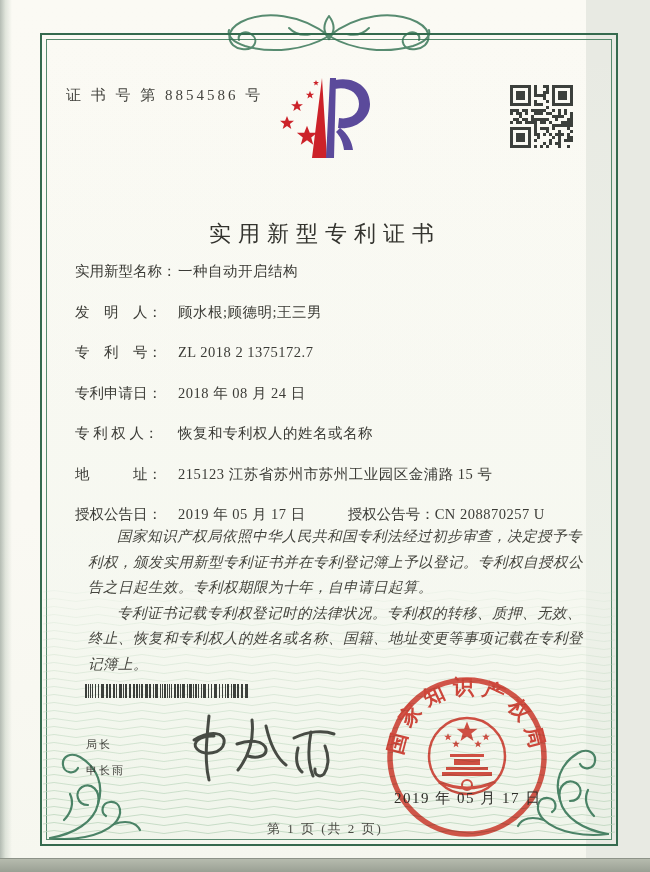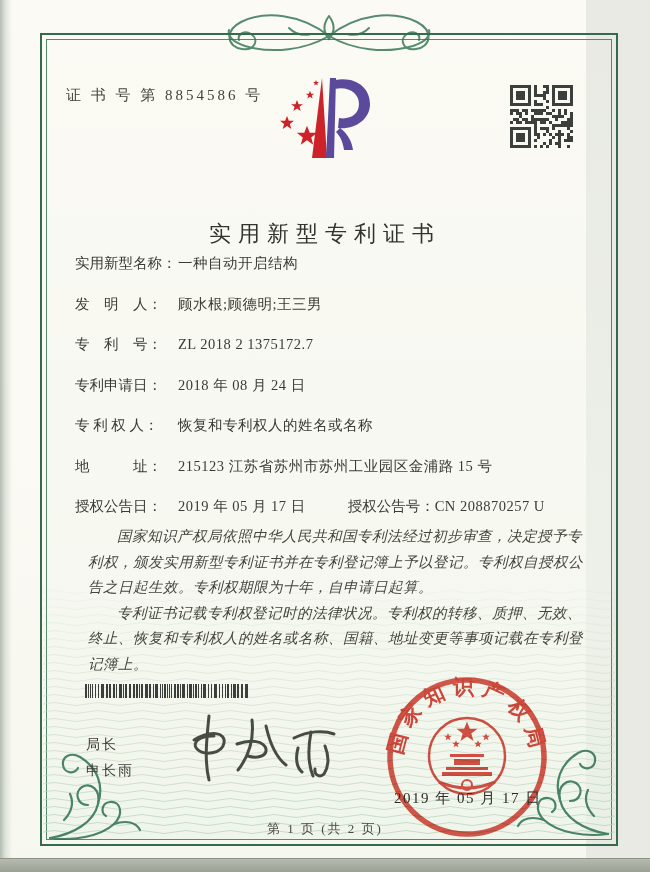--- a/index.html
+++ b/index.html
@@ -14,34 +14,34 @@
   .frame-outer { position:absolute; left:40px; top:33px; width:578px; height:813px;
           border:2px solid #356a4e; }
   .frame-inner { position:absolute; left:4px; top:4px; right:4px; bottom:4px;
           border:1px solid #568a6d; background:linear-gradient(180deg, rgba(250,250,244,.0) 0%, rgba(242,247,238,.5) 70%, rgba(236,244,232,.6) 100%); }
   .cert-no { position:absolute; left:66px; top:86px; font-size:15px; letter-spacing:3px; color:#44443f; }
   .logo { position:absolute; left:260px; top:72px; width:112px; height:90px; }
   .qr { position:absolute; left:510px; top:85px; width:63px; height:63px; }
   .title { position:absolute; left:0; top:183px; width:650px; text-align:center;
            font-size:22px; font-weight:400; letter-spacing:7px; color:#34342f;margin-top:36px; }
   .fields { position:absolute; left:75px; top:252px; width:500px; font-size:14.5px; color:#3b3b36; }
-  .frow { display:flex; height:23px; line-height:23px; margin-bottom:17.5px; white-space:nowrap; }
+  .frow { display:flex; height:23px; line-height:23px; margin-bottom:17.5px; white-space:nowrap;margin-top:8px; }
   .flabel { width:103px; flex-shrink:0; }
   .fvalue { letter-spacing:.5px; }
   .pair2 { margin-left:42px; display:flex; }
   .paras { position:absolute; left:76px; top:524px; width:500px; font-size:14.5px; line-height:25.5px;
            color:#45453e; font-style:italic; letter-spacing:.5px;margin-left:12px; }
   .paras p { text-indent:2em; }
   .barcode { position:absolute; left:85px; top:684px; width:164px; height:14px; }
   .waveband { position:absolute; left:43px; top:586px; width:572px; height:258px; pointer-events:none; }
   .crest { position:absolute; left:179px; top:6px; width:300px; height:48px; }
   .flourish { position:absolute; width:100px; height:102px; }
   .fl-left { left:44px; top:742px; }
   .fl-right { left:514px; top:738px; }
-  .director { position:absolute; left:86px; top:731px; font-size:14px; color:#3c3c37;
+  .director { position:absolute; left:86px; top:731px; font-size:11px; color:#3c3c37;
               font-family:"Liberation Sans","DejaVu Sans",sans-serif; line-height:26px; letter-spacing:2px; }
   .signature { position:absolute; left:178px; top:708px; width:165px; height:80px; }
   .seal { position:absolute; left:384px; top:674px; width:166px; height:166px; mix-blend-mode:multiply; opacity:.92; }
   .seal-date { position:absolute; left:394px; top:789px; font-size:15px; letter-spacing:1.5px; color:#2e2e29; }
   .footer { position:absolute; left:0; top:820px; width:650px; text-align:center; font-size:13px;
             letter-spacing:2px; color:#4a4a44; }
 </style>
 </head>
 <body>
 

